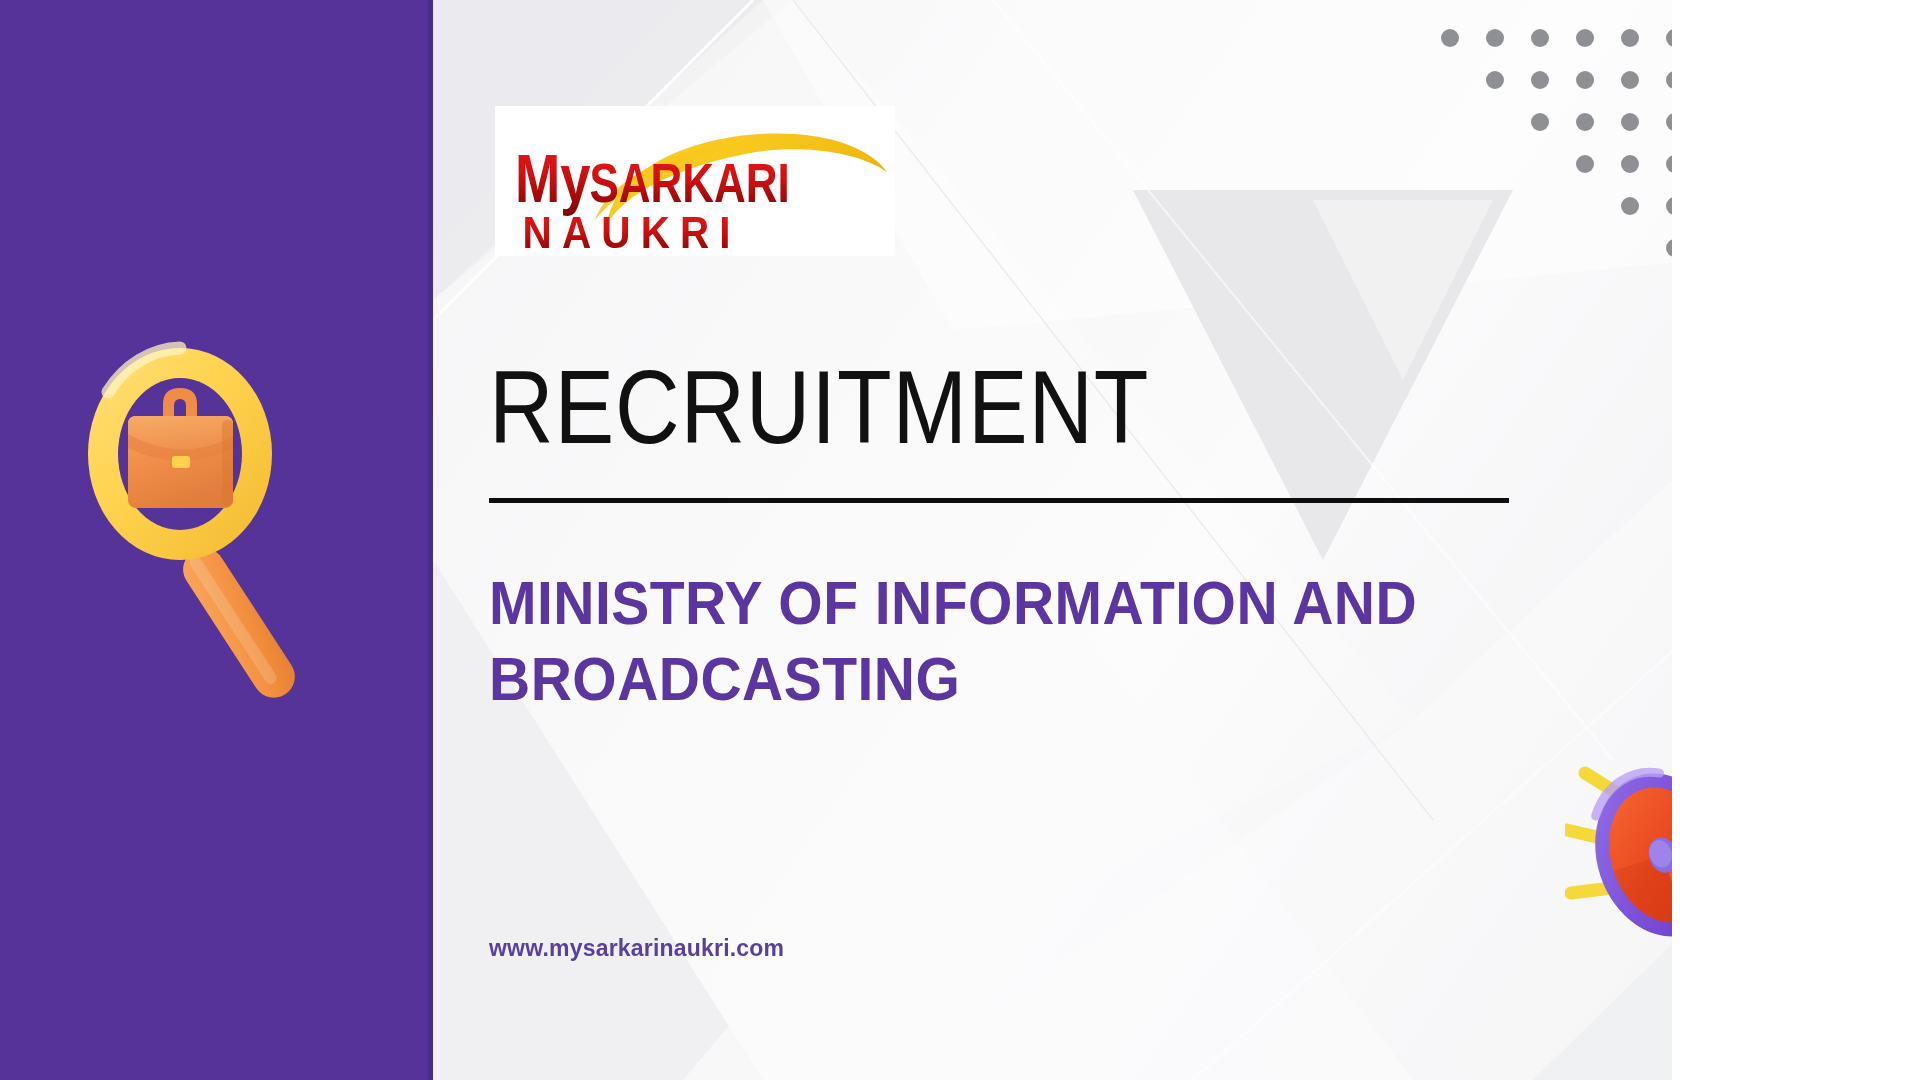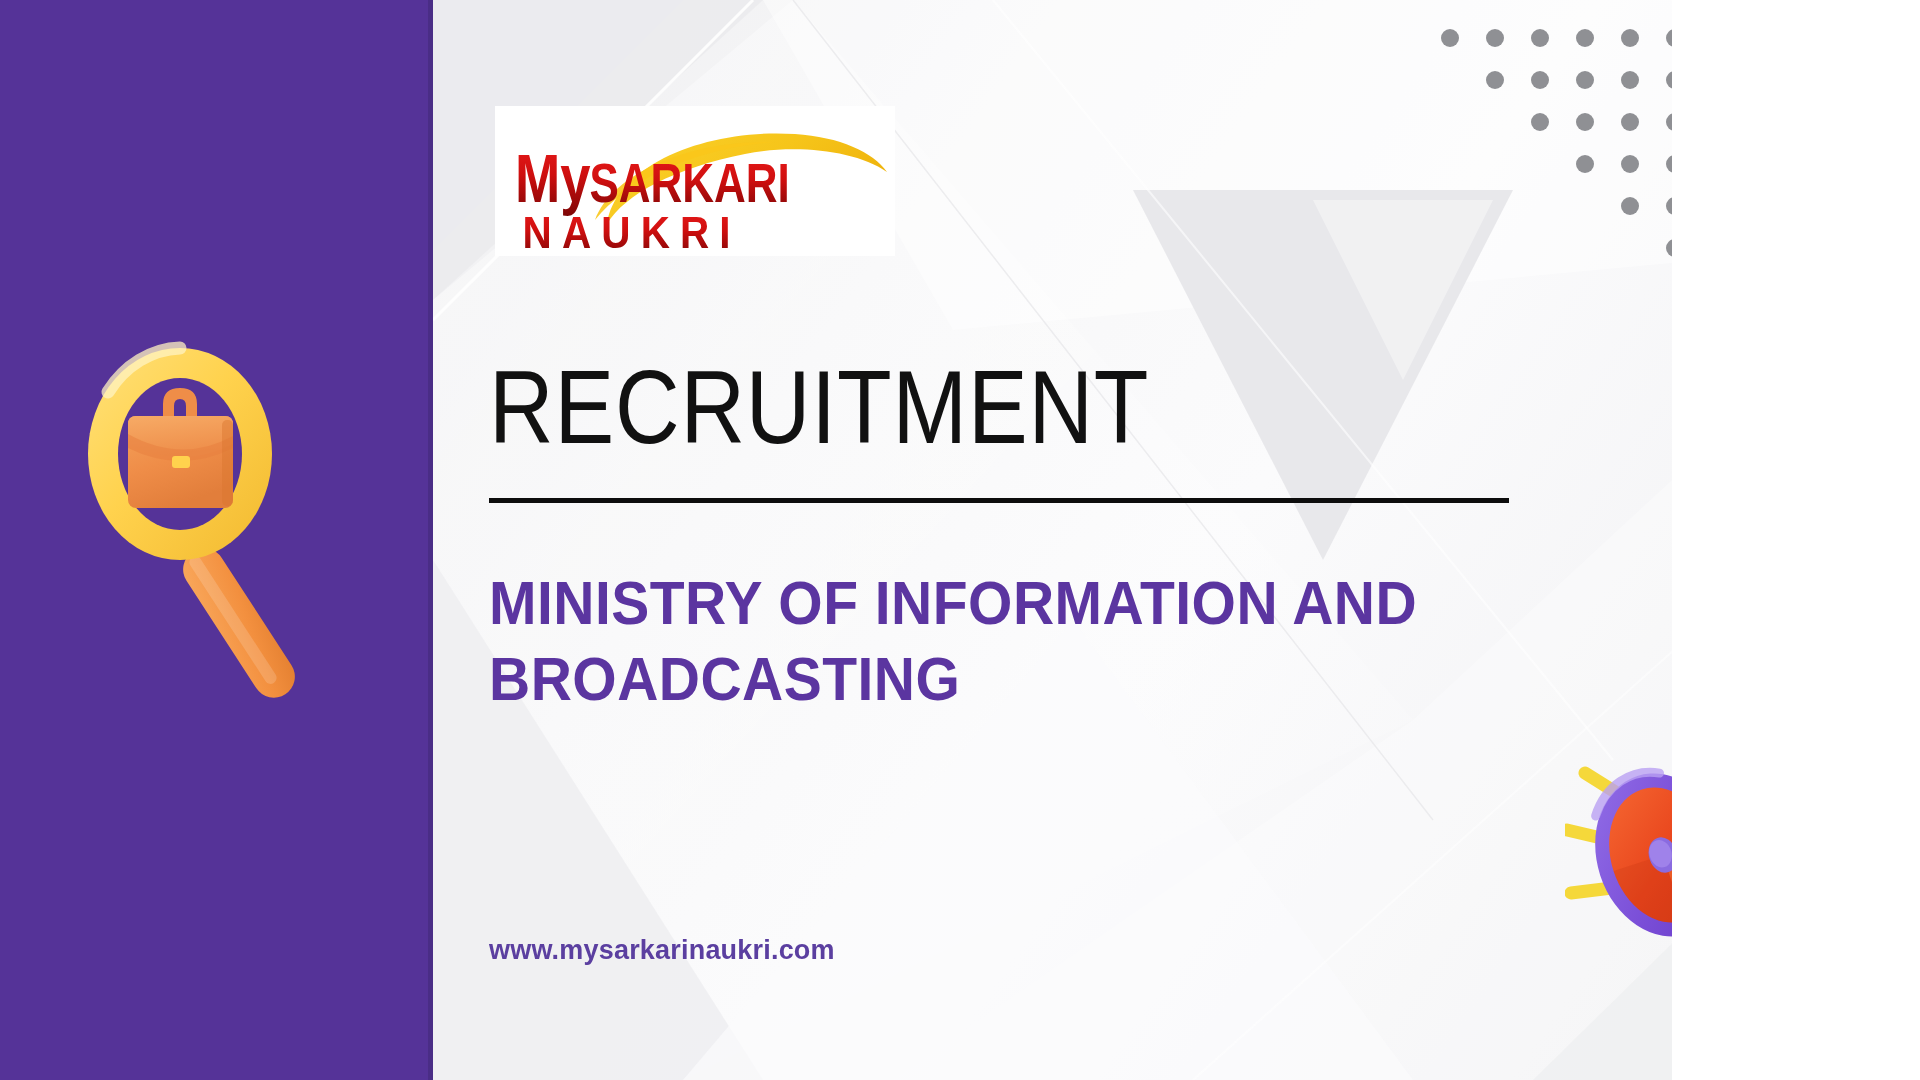--- a/index.html
+++ b/index.html
@@ -70,21 +70,21 @@
     font-family:"Liberation Sans","DejaVu Sans",sans-serif;
     font-size:62px;line-height:1.22;
     font-weight:700;color:#5b35a0;
     letter-spacing:0.5px;
     transform:scaleX(0.92);transform-origin:left top;
   }
 
   .website{
     position:absolute;left:489px;top:935px;z-index:5;
     font-family:"Liberation Sans","DejaVu Sans",sans-serif;
-    font-size:27px;font-weight:700;color:#5b3fa0;
+    font-size:23px;font-weight:700;color:#5b3fa0;
     letter-spacing:0.2px;
   }
 
   
   .search-illu{
     position:absolute;left:78px;top:330px;width:250px;height:390px;z-index:7;
   }
   .search-illu svg{display:block;width:100%;height:100%;}
 
   .megaphone-illu{

